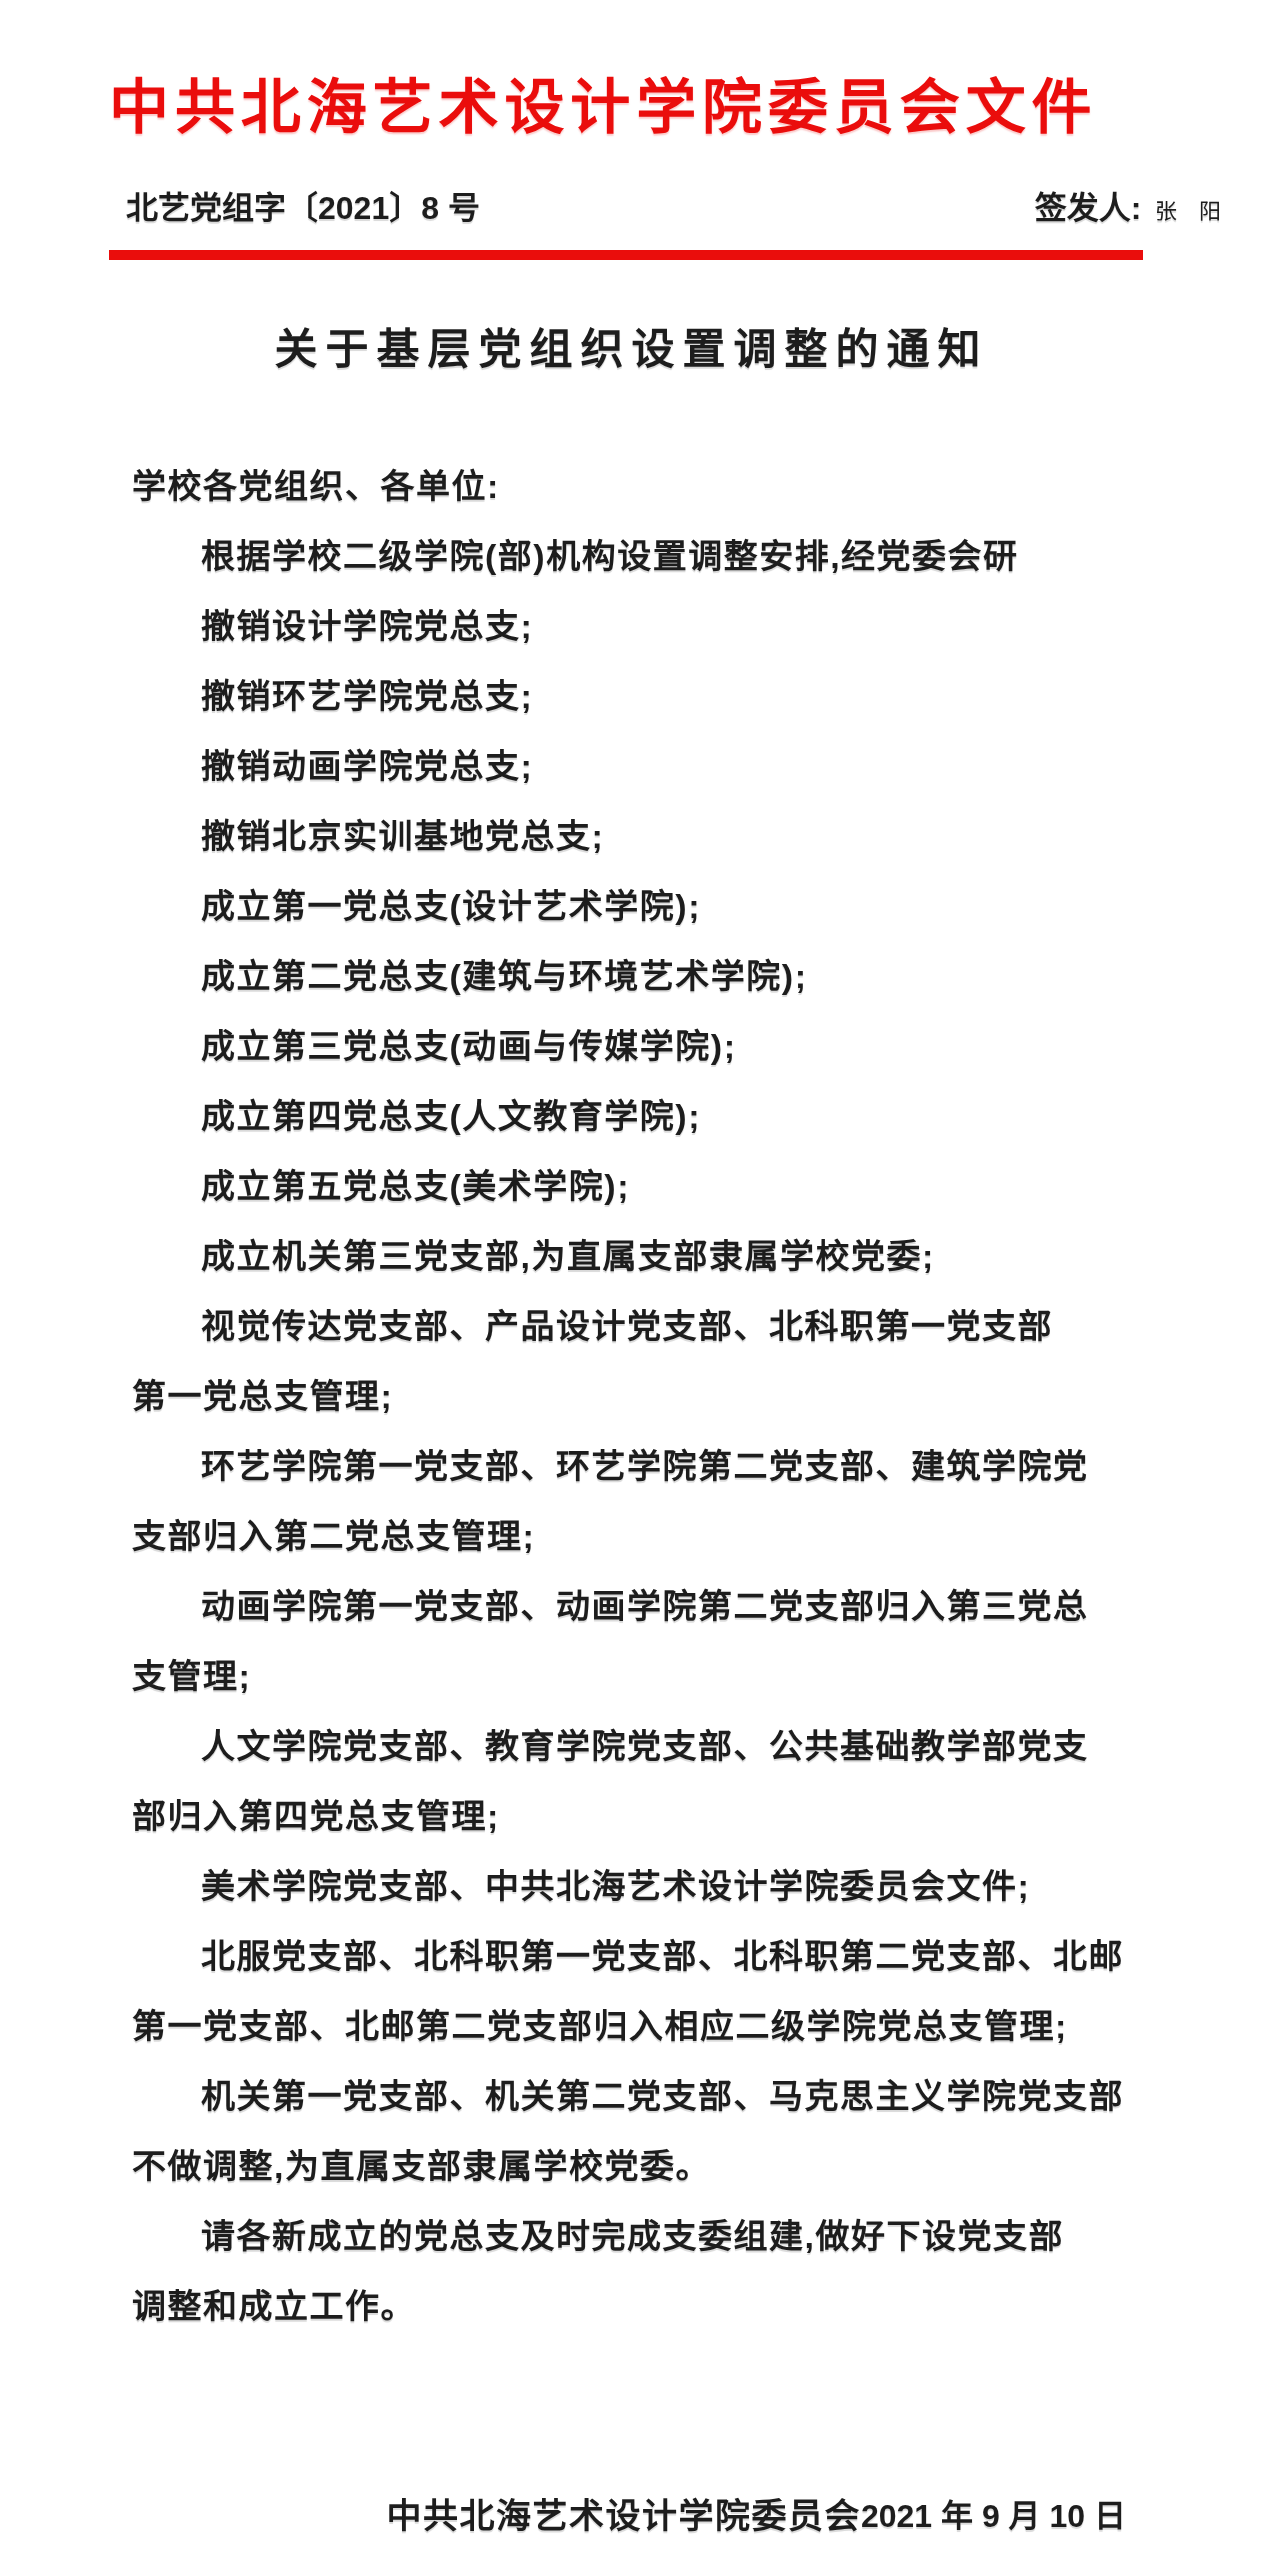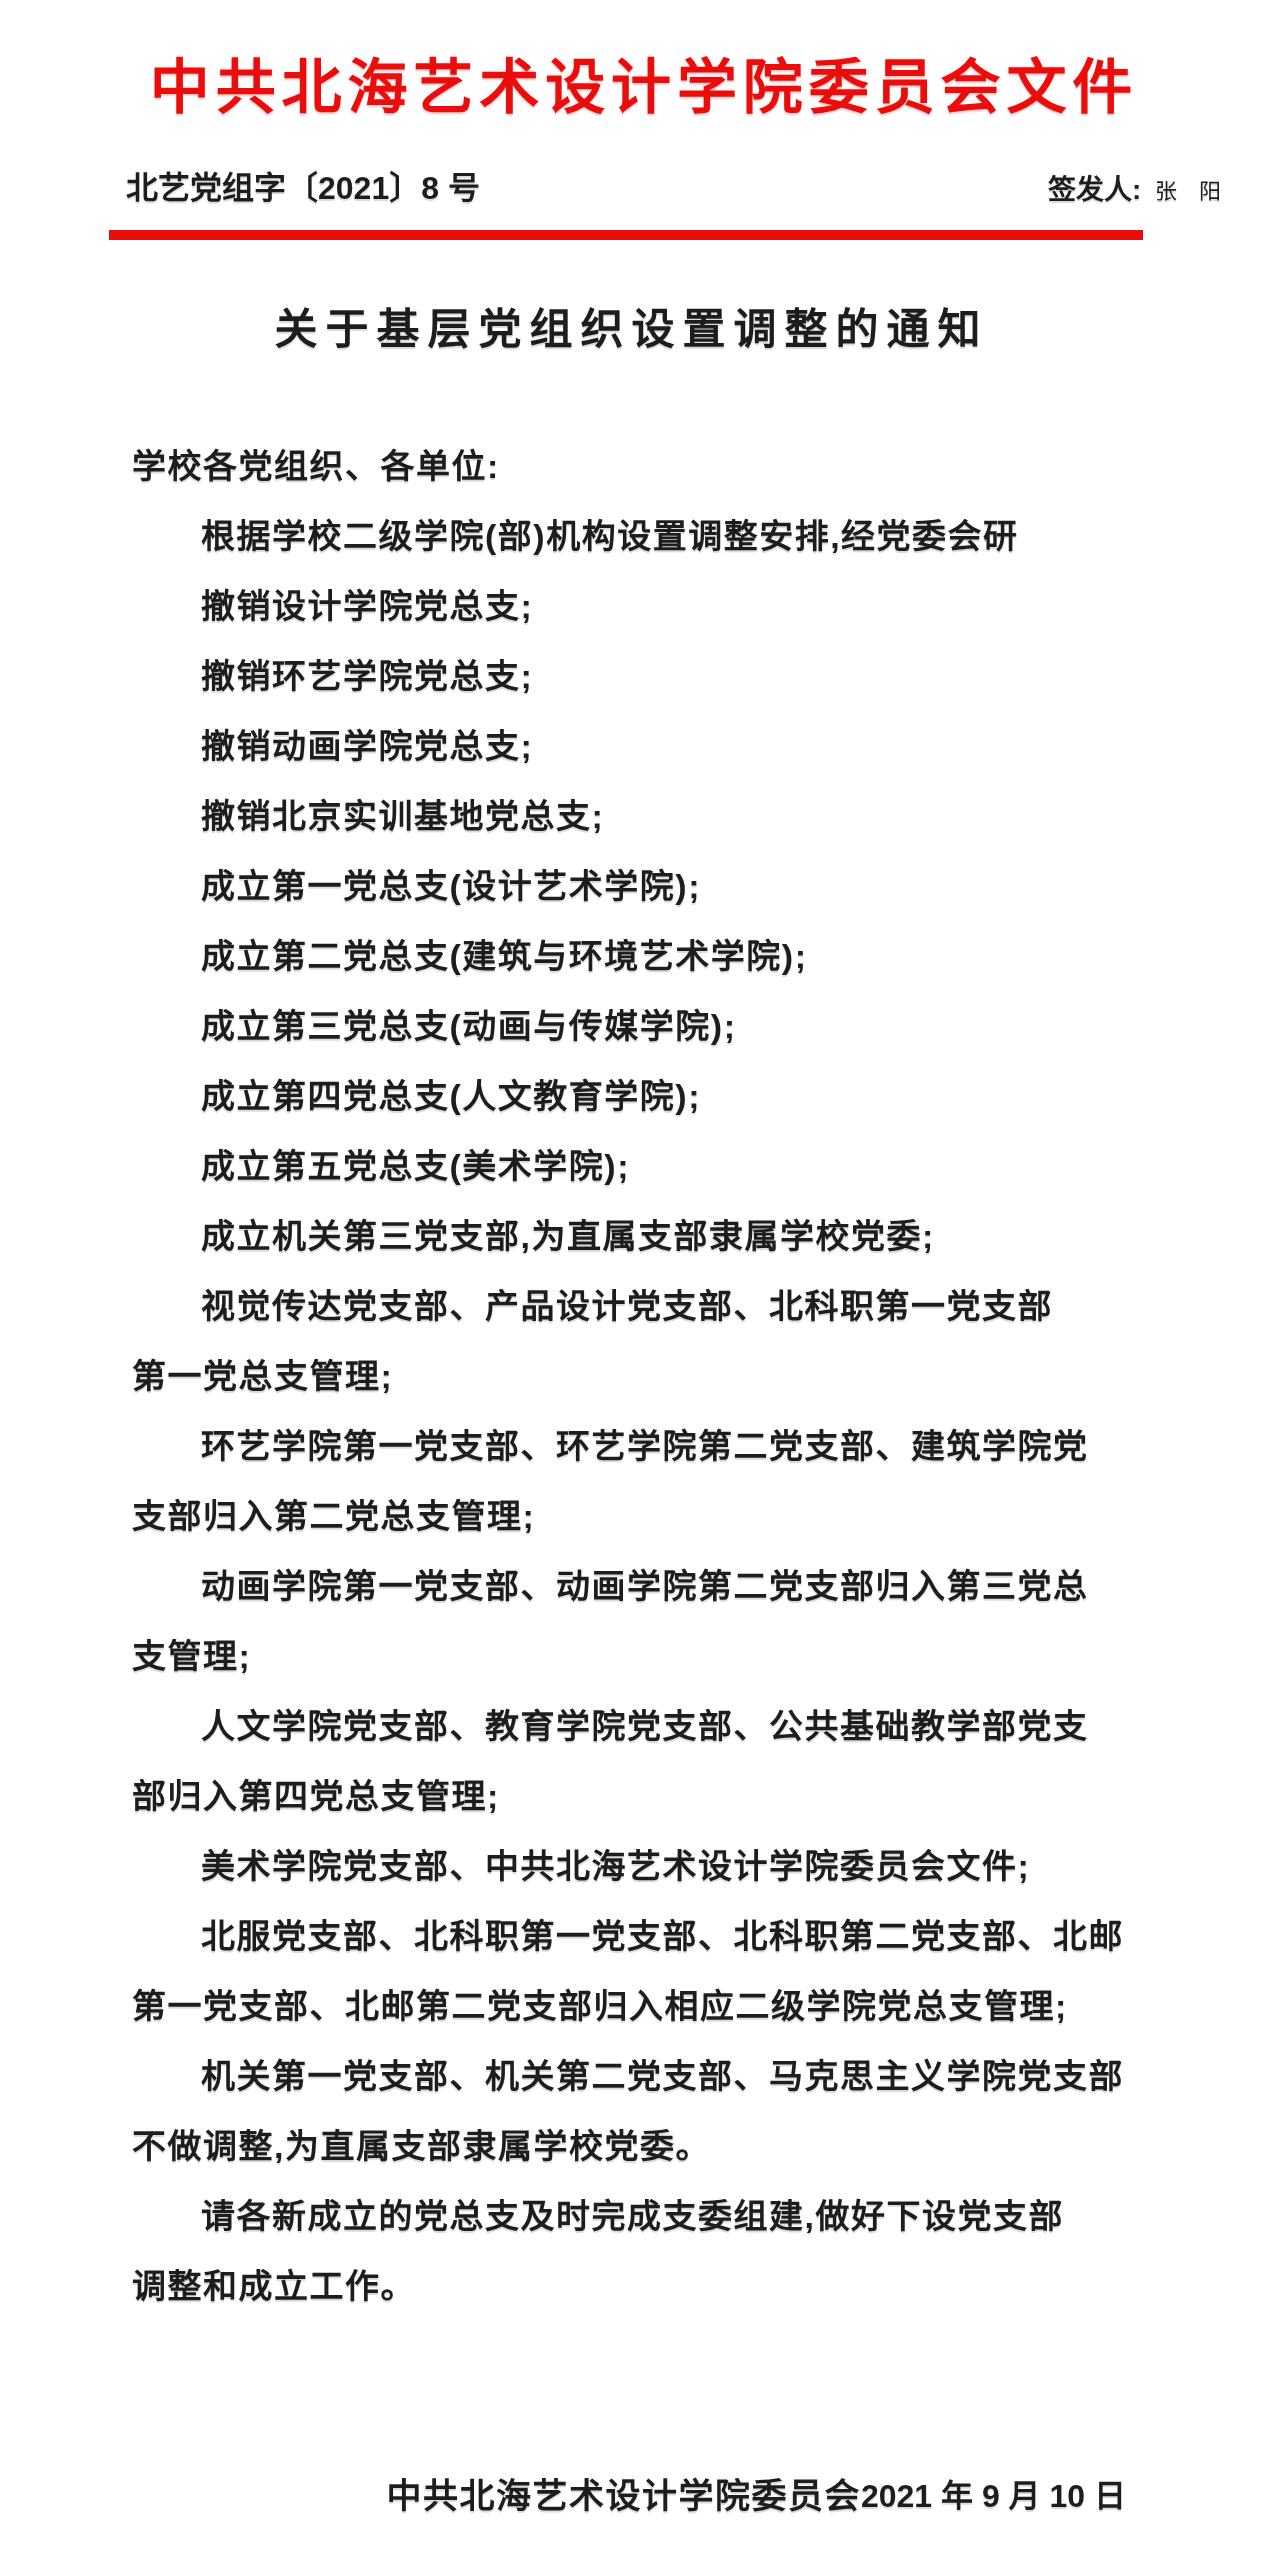--- a/index.html
+++ b/index.html
@@ -13,22 +13,21 @@
     height: 2576px;
     background: #ffffff;
     overflow: hidden;
     box-sizing: border-box;
     font-family: "Liberation Sans", sans-serif;
     color: var(--text_color, #1d1d1d);
   }
   
   .org-title {
     margin: 0 109px;
-    padding-top: 52px;
-    text-align: center;
+    padding-top: 72px;
     font-weight: 700;
     font-size: 60px;
     line-height: 72px;
     letter-spacing: 5.9px;
     color: var(--accent_red, #ea0d0c);
     text-shadow: 0 2.2px 1.5px rgba(234, 13, 12, 0.22);
     white-space: nowrap;
   }
   
   .doc-meta {
@@ -41,21 +40,21 @@
   .doc-number {
     font-weight: 700;
     font-size: 32px;
     white-space: nowrap;
   }
   .issuer {
     white-space: nowrap;
   }
   .issuer-label {
     font-weight: 700;
-    font-size: 28px;
+    font-size: 32px;
   }
   .issuer-name {
     font-family: "Liberation Serif", serif;
     font-size: 22px;
     margin-left: 10.3px;
   }
   
   .red-rule {
     height: 9.5px;
     background: var(--accent_red, #ea0d0c);

